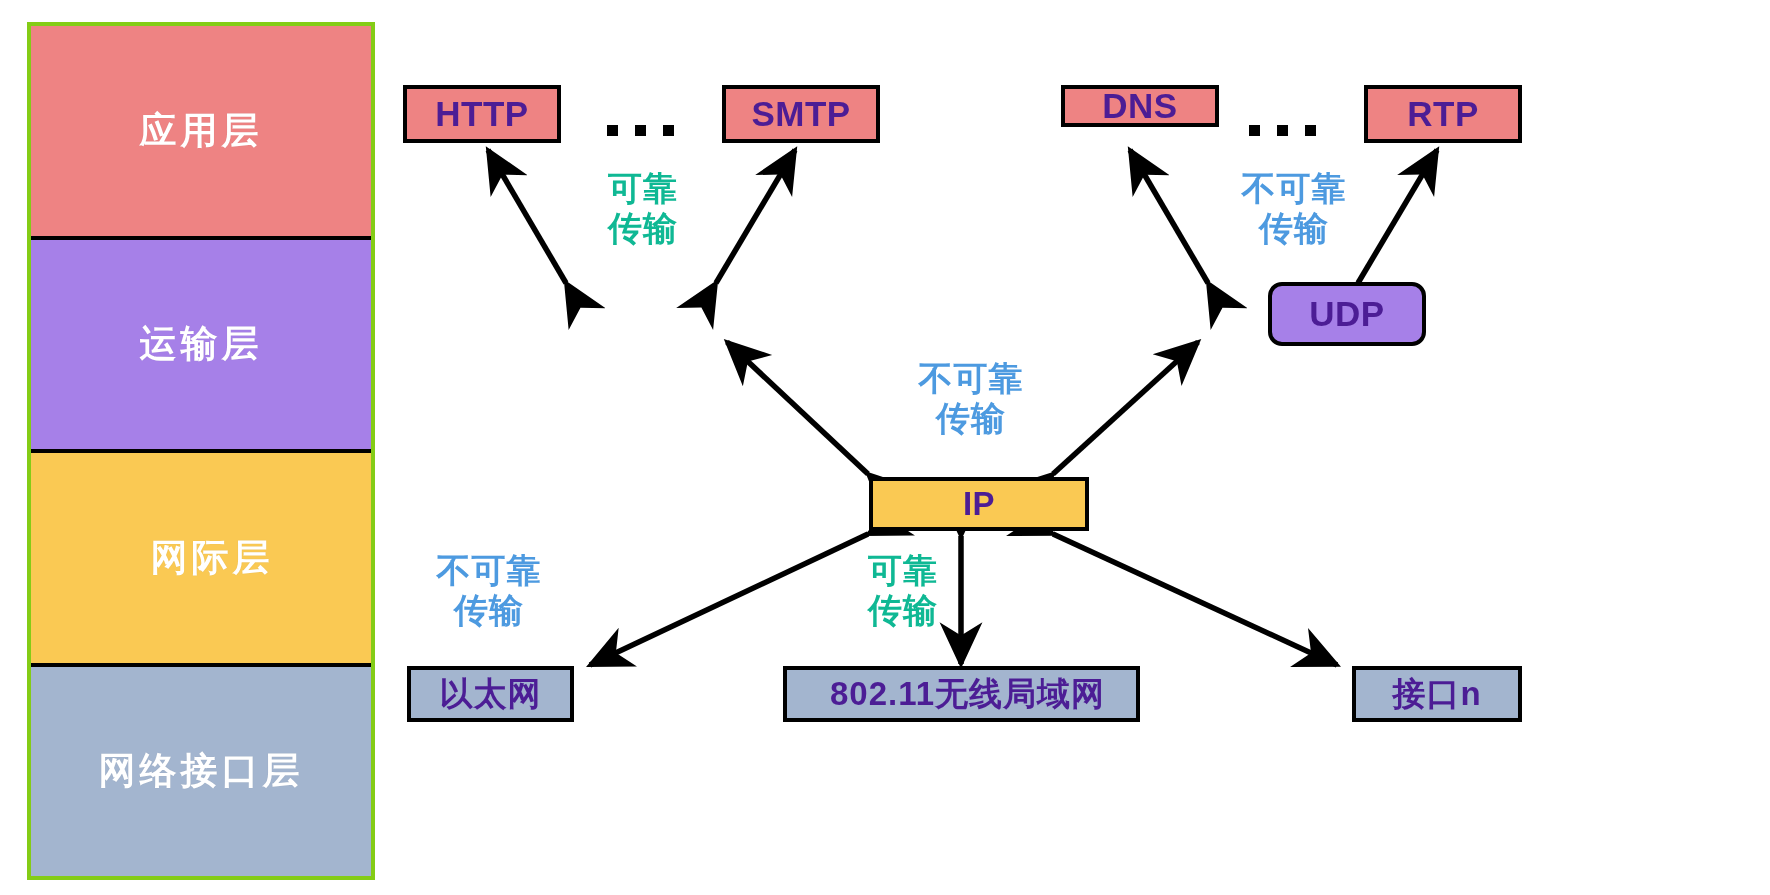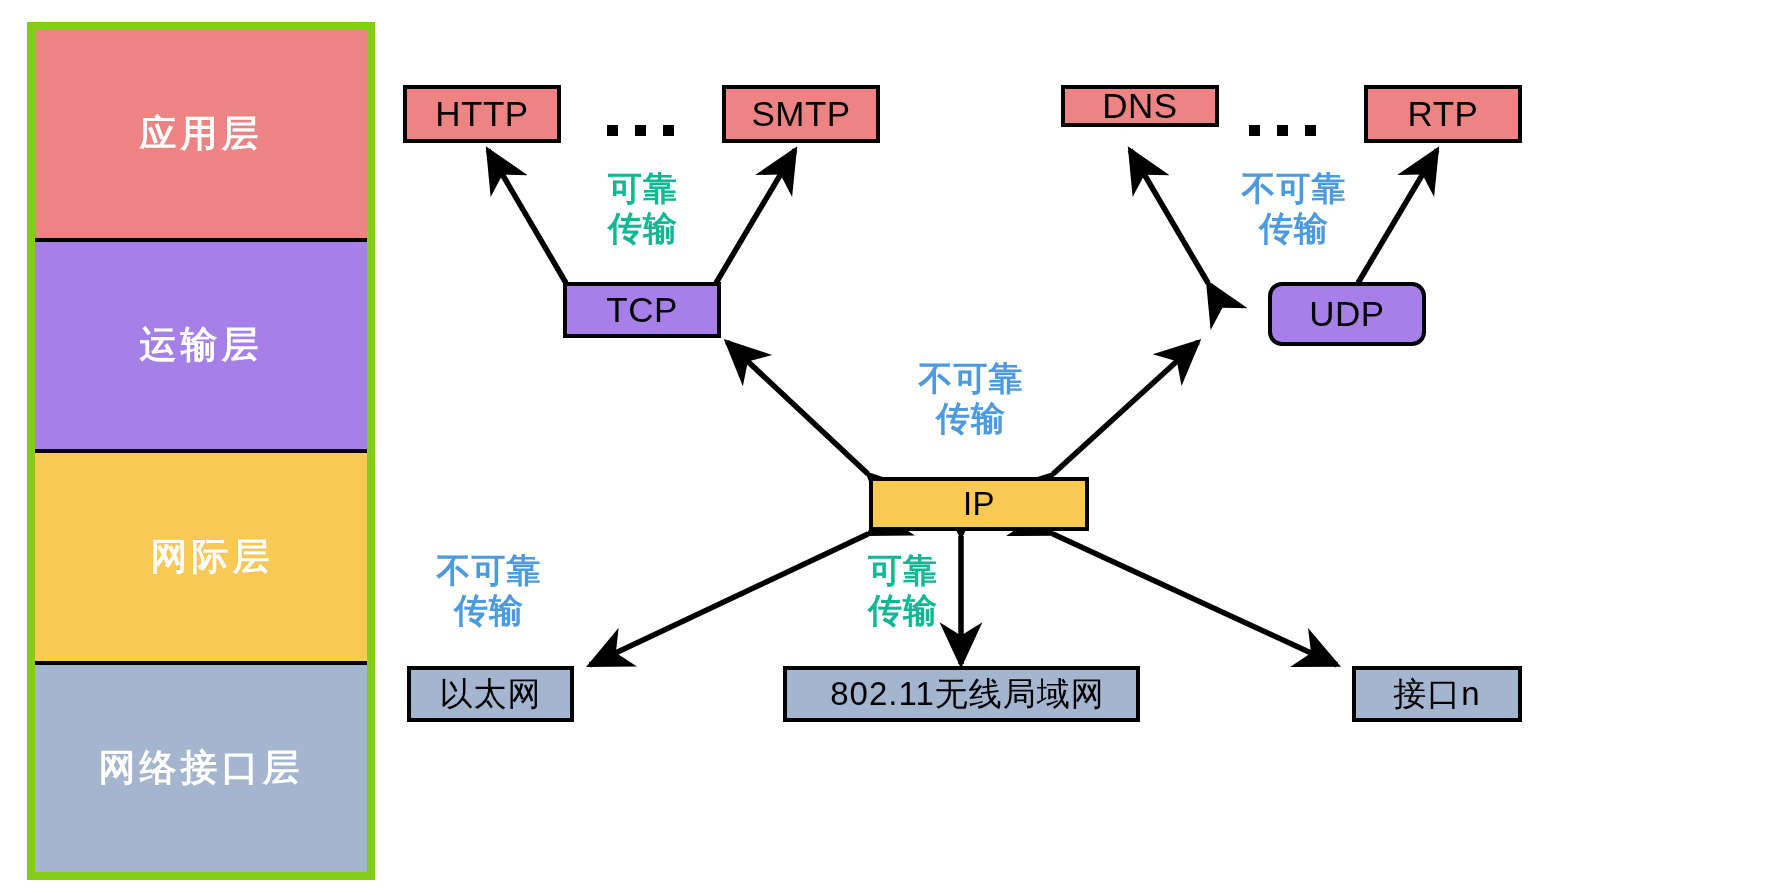--- a/index.html
+++ b/index.html
@@ -5,31 +5,31 @@
 <style>
   html,body{margin:0;padding:0;background:#ffffff;}
   body{
     font-family:"Liberation Sans","DejaVu Sans",sans-serif;
     width:1770px;height:895px;overflow:hidden;position:relative;
   }
   #stage{position:relative;width:1770px;height:895px;background:#ffffff;}
 
   
   .layer-stack{position:absolute;left:27px;top:22px;width:348px;height:858px;
-    border:8px solid #84cc16;box-sizing:border-box;display:flex;flex-direction:column;}
+    border:4px solid #84cc16;box-sizing:border-box;display:flex;flex-direction:column;}
   .layer{flex:1 1 0;display:flex;align-items:center;justify-content:center;
     border-bottom:4px solid #000;box-sizing:border-box;}
   .layer:last-child{border-bottom:none;}
   .layer-label{color:#ffffff;font-weight:bold;font-size:37px;letter-spacing:4px;
     text-shadow:0 0 1px rgba(0,0,0,.12);}
 
   
   .node{position:absolute;box-sizing:border-box;border:4px solid #000;
     display:flex;align-items:center;justify-content:center;}
-  .node span{color:#000000;font-weight:normal;white-space:nowrap;}
+  .node span{color:#4c1d95;font-weight:bold;white-space:nowrap;}
   .node.app span{font-size:35px;letter-spacing:.5px;}
   .node.transport span{font-size:35px;letter-spacing:.5px;}
   .node.net span{font-size:33px;letter-spacing:.5px;}
   .node.link span{font-size:33px;letter-spacing:1px;}
 
   
   .ellipsis{position:absolute;display:flex;gap:17px;align-items:center;}
   .ellipsis i{display:block;width:11px;height:11px;background:#000;}
 
   
@@ -112,23 +112,20 @@
   <div class="ellipsis" style="left:1249px;top:125px;">
     <i></i>
     <i></i>
     <i></i>
   </div>
 
   <div class="node app" style="left:1364px;top:85px;width:158px;height:58px;background:#ee8383;">
     <span>RTP</span>
   </div>
 
-  <div class="node transport" style="left:563px;top:282px;width:158px;height:56px;background:#a680e8;">
-    <span>TCP</span>
-  </div>
 
   <div class="node transport" style="left:1268px;top:282px;width:158px;height:64px;background:#a680e8;border-radius:14px;">
     <span>UDP</span>
   </div>
 
   <div class="node net" style="left:869px;top:477px;width:220px;height:54px;background:#fac953;">
     <span>IP</span>
   </div>
 
   <div class="node link" style="left:407px;top:666px;width:167px;height:56px;background:#a3b5cf;">

